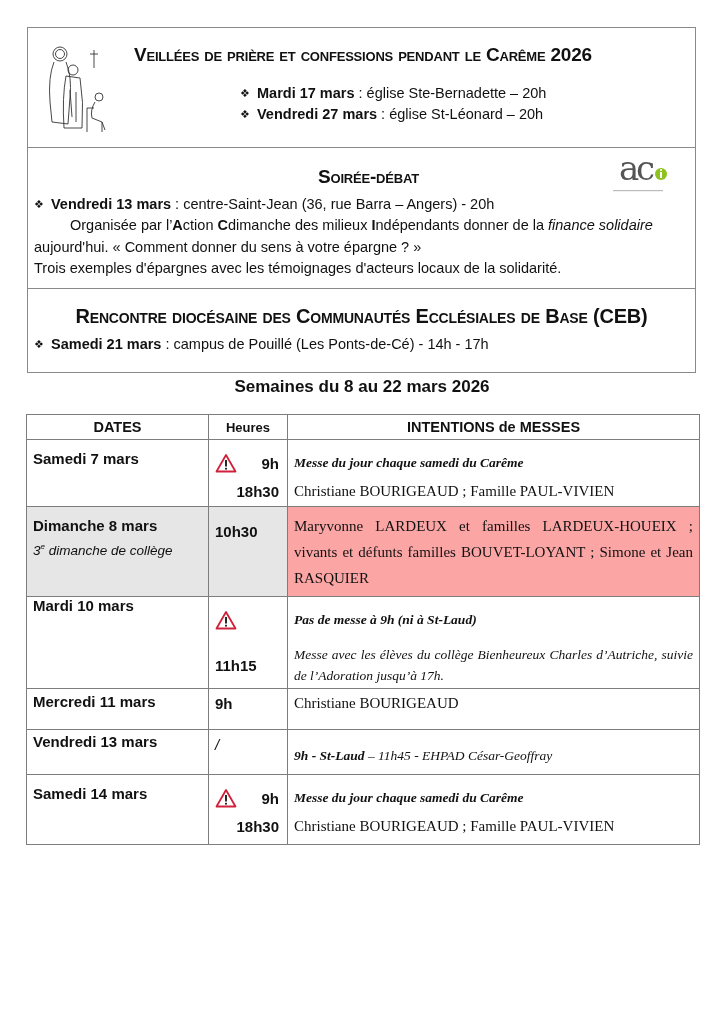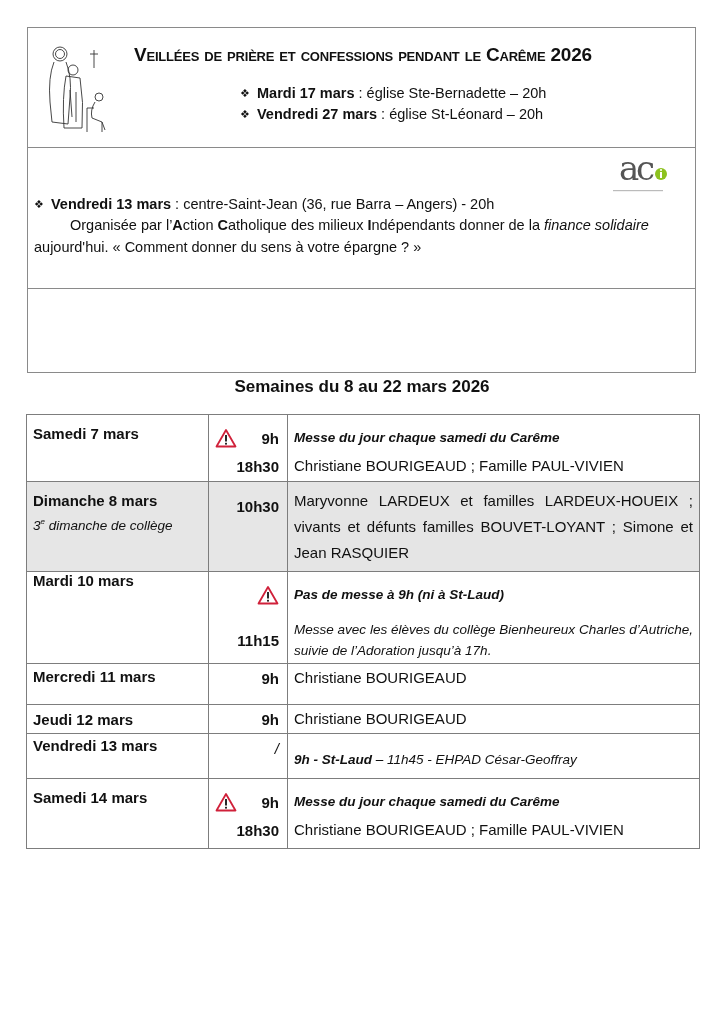--- a/index.html
+++ b/index.html
@@ -37,22 +37,22 @@
   .tbl { position: absolute; left: 26px; top: 414px; width: 673px; border-collapse: collapse; table-layout: fixed; }
   .tbl td, .tbl th { border: 1px solid #7d7d7d; vertical-align: top; font-size: 15px; }
   .tbl th { font-weight: bold; height: 25px; text-align: center; vertical-align: middle; font-size: 14.5px; }
   .tbl th.hh { font-size: 13px; font-weight: bold; }
   .c1 { width: 182px; } .c2 { width: 79px; } .c3 { width: 412px; }
   .date { font-weight: bold; padding: 10px 6px 0 6px; }
   .sub { font-style: italic; font-weight: normal; font-size: 13.5px; margin-top: 8px; }
   .hrs { text-align: right; font-weight: bold; padding: 9px 8px 0 6px; }
   .hrs .ln { display: flex; justify-content: space-between; align-items: center; height: 28px; }
   .hrs .ln.right { justify-content: flex-end; }
-  .hrs .ln.center { justify-content: flex-end; }
-  .int { padding: 9px 6px 0 6px; }
+  .hrs .ln.center { justify-content: flex-start; }
+  .int { padding: 9px 6px 0 6px; font-family: Liberation Serif, serif; }
   .int .ln { line-height: 28px; height: 28px; }
   .it { font-style: italic; font-weight: bold; font-size: 13.5px; }
   .itn { font-style: italic; font-size: 13.5px; }
   .gray td { background: #e6e6e6; }
   .just { text-align: justify; line-height: 26px; }
   .warn { width: 22px; height: 20px; display: inline-block; }
   .slash { font-weight: normal; font-style: italic; }
 </style>
 </head>
 <body>
@@ -88,46 +88,59 @@
       <div class="bul">
         <span class="diamond">❖</span><b>Mardi 17 mars</b><span> : église Ste-Bernadette – 20h</span>
       </div>
       <div class="bul">
         <span class="diamond">❖</span><b>Vendredi 27 mars</b><span> : église St-Léonard – 20h</span>
       </div>
     </div>
   </div>
 
   <div class="sec sec2">
+    <div class="title2 h-sc">Soirée-débat</div>
     <svg class="logo" viewBox="0 0 76 44">
       <text x="12" y="28" font-family="DejaVu Serif, serif" font-size="34" fill="#555">a</text>
       <text x="29" y="28" font-family="DejaVu Serif, serif" font-size="34" fill="#555">c</text>
       <circle cx="54" cy="22" r="6" fill="#8dc21f"></circle>
       <rect x="53" y="20" width="2" height="6" fill="#fff"></rect>
       <circle cx="54" cy="18" r="1.1" fill="#fff"></circle>
       <rect x="6" y="38" width="50" height="1.2" fill="#bbb"></rect>
     </svg>
     <div class="s2text">
       <span class="line bul"><span class="diamond">❖</span><b>Vendredi 13 mars</b><span> : centre-Saint-Jean (36, rue Barra – Angers) - 20h</span></span>
-      <span class="line indent"><span>Organisée par l’</span><span class="cap">A</span><span>ction </span><span class="cap">C</span><span>atholique des milieux </span><span class="cap">I</span><span>ndépendants donner de la </span><i>finance solidaire</i></span>
+      <span class="line indent"><span>Organisée par l’</span><span class="cap">A</span><span>ction </span><span class="cap">C</span><span>dimanche des milieux </span><span class="cap">I</span><span>ndépendants donner de la </span><i>finance solidaire</i></span>
       <span class="line">aujourd'hui. « Comment donner du sens à votre épargne ? »</span>
+      <span class="line">Trois exemples d'épargnes avec les témoignages d'acteurs locaux de la solidarité.</span>
     </div>
   </div>
 
+  <div class="sec sec3">
+    <div class="title3 h-sc">Rencontre diocésaine des Communautés Ecclésiales de Base (CEB)</div>
+    <div class="s3list bul">
+      <span class="diamond">❖</span><b>Samedi 21 mars</b><span> : campus de Pouillé (Les Ponts-de-Cé) - 14h - 17h</span>
+    </div>
+  </div>
 </div>
 
 <div class="weeks">Semaines du 8 au 22 mars 2026</div>
 
 <table class="tbl">
   <colgroup>
       <col class="c1">
       <col class="c2">
       <col class="c3">
     </colgroup>
   <tbody>
+      <tr>
+    <th>DATES</th>
+    <th class="hh">Heures</th>
+    <th>INTENTIONS de MESSES</th>
+  </tr>
 
   <tr style="height:67px">
     <td class="date">Samedi 7 mars</td>
     <td class="hrs">
       <div class="ln">
             <svg class="warn" viewBox="0 0 22 20">
               <use href="#warn-g"></use>
             </svg>
             <span>9h</span>
           </div>
@@ -144,21 +157,21 @@
   <tr class="gray" style="height:90px">
     <td class="date">
       <div>Dimanche 8 mars</div>
       <div class="sub"><span>3</span><sup style="font-size:8px">e</sup><span> dimanche de collège</span></div>
     </td>
     <td class="hrs" style="padding-top:10px">
       <div class="ln center">
             <span>10h30</span>
           </div>
     </td>
-    <td class="int just" style="background:#e5e5e5;padding-top:6px">Maryvonne LARDEUX et familles LARDEUX-HOUEIX ; vivants et défunts familles BOUVET-LOYANT ; Simone et Jean RASQUIER</td>
+    <td class="int just" style="background:#fca5a5;padding-top:6px">Maryvonne LARDEUX et familles LARDEUX-HOUEIX ; vivants et défunts familles BOUVET-LOYANT ; Simone et Jean RASQUIER</td>
   </tr>
 
   <tr style="height:92px">
     <td class="date" style="padding-top:0">Mardi 10 mars</td>
     <td class="hrs">
       <div class="ln center" style="height:28px">
             <svg class="warn" viewBox="0 0 22 20">
               <use href="#warn-g"></use>
             </svg>
           </div>
@@ -177,31 +190,20 @@
     <td class="hrs" style="padding-top:0">
           <div class="ln center">
             <span>9h</span>
           </div>
         </td>
     <td class="int" style="padding-top:0">
           <div class="ln">Christiane BOURIGEAUD</div>
         </td>
   </tr>
 
-  <tr style="height:29px">
-    <td class="date" style="padding-top:6px">Jeudi 12 mars</td>
-    <td class="hrs" style="padding-top:0">
-          <div class="ln center">
-            <span>9h</span>
-          </div>
-        </td>
-    <td class="int" style="padding-top:0">
-          <div class="ln">Christiane BOURIGEAUD</div>
-        </td>
-  </tr>
 
   <tr style="height:45px">
     <td class="date" style="padding-top:3px">Vendredi 13 mars</td>
     <td class="hrs" style="padding-top:0">
           <div class="ln center">
             <span class="slash">/</span>
           </div>
         </td>
     <td class="int" style="padding-top:12px">
           <div class="ln itn"><b>9h - St-Laud</b><span> – 11h45 - EHPAD César-Geoffray</span></div>

